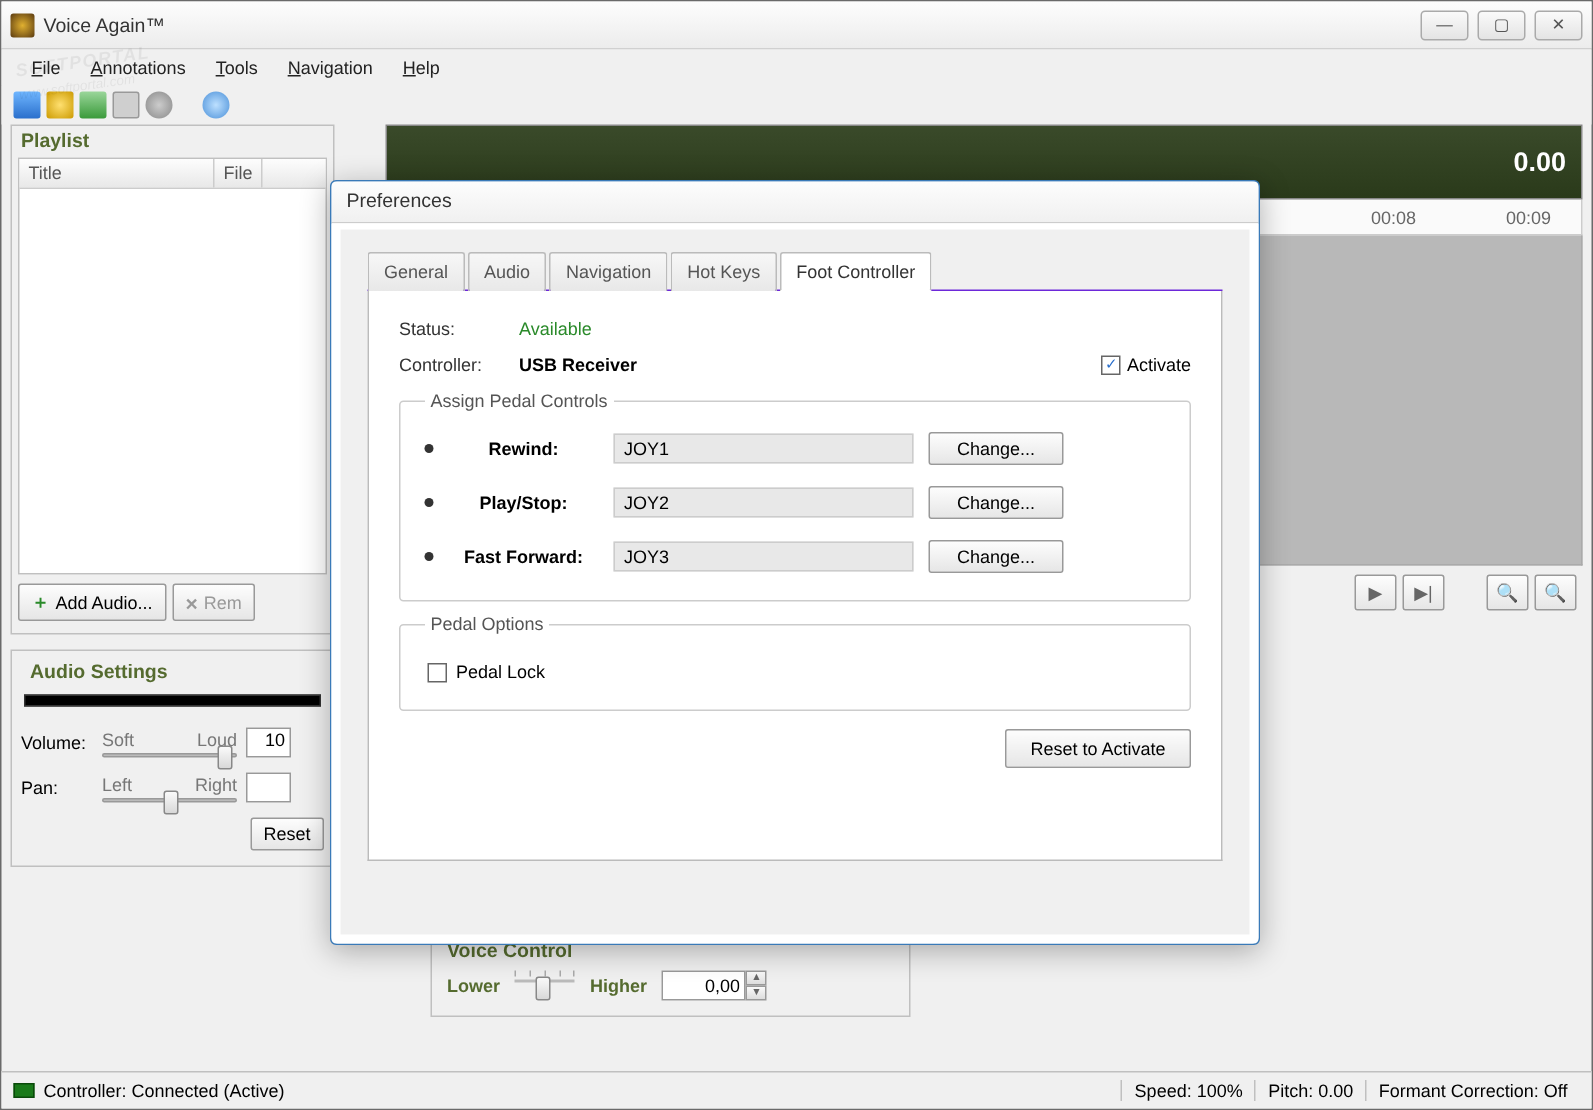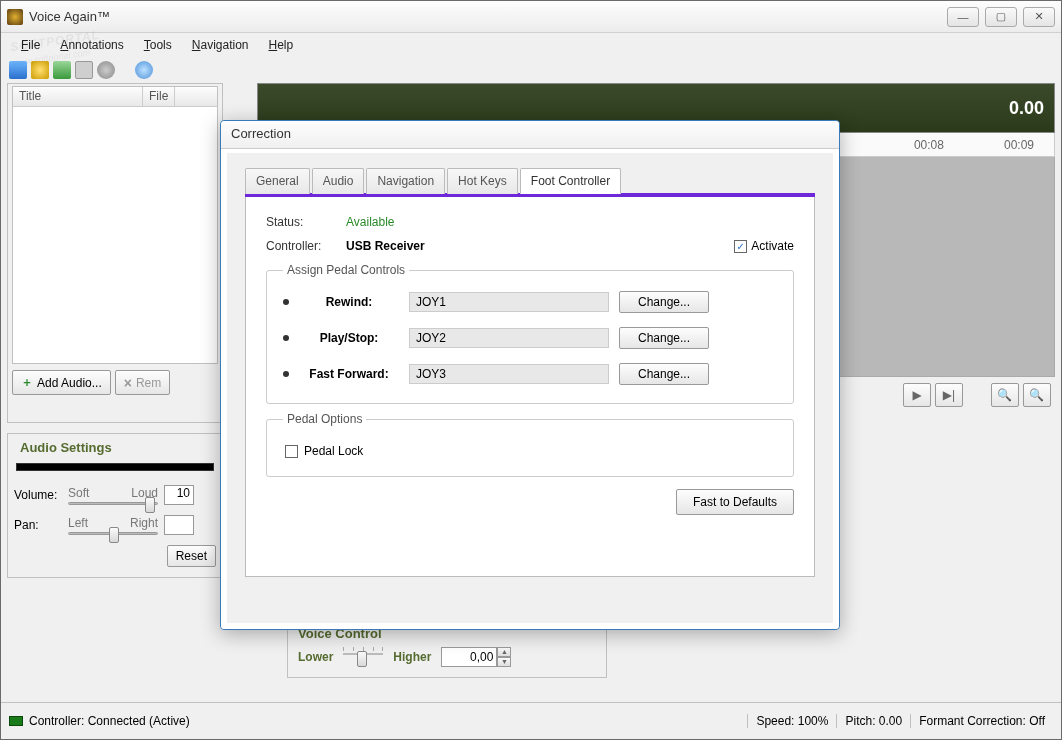--- a/index.html
+++ b/index.html
@@ -72,30 +72,30 @@
 .mini-slider .tick-row { display:flex; justify-content:space-between; height:4px; }
 .mini-slider .tick-row span { width:1px; height:4px; background:#aaa; display:block; }
 .mini-slider .track { height:2px; background:#bbb; margin-top:2px; }
 .mini-slider .thumb { position:absolute; left:14px; top:4px; width:10px; height:16px; background:linear-gradient(#fafafa,#d8d8d8); border:1px solid #888; border-radius:2px; }
 .spinner { display:flex; align-items:center; }
 .spinner input { width: 56px; height: 20px; border:1px solid #999; text-align:right; padding-right:3px; }
 .spinner .arrows { display:flex; flex-direction:column; width:14px; }
 .spinner .arrows span { height:10px; border:1px solid #999; background:linear-gradient(#fafafa,#ddd); font-size:7px; text-align:center; line-height:8px; color:#666; }
 
 
-.status-bar { position: absolute; bottom: 0; left: 0; right: 0; height: 37px; border-top: 1px solid #c0c0c0; background: #f0f0f0; display: flex; align-items: center; padding: 0 8px; }
+.status-bar { position: absolute; bottom: 0; left: 0; right: 0; height: 25px; border-top: 1px solid #c0c0c0; background: #f0f0f0; display: flex; align-items: center; padding: 0 8px; }
 .status-led { width: 14px; height: 10px; background: #1a7a1a; border: 1px solid #0a4a0a; margin-right: 6px; }
 .status-bar .seg { padding: 0 8px; border-left: 1px solid #c0c0c0; }
 .status-bar .spacer { flex: 1; }
 
 
 .dialog { position: absolute; top: 120px; left: 220px; width: 620px; height: 510px; background: #fff; border: 1px solid #3a7ab8; border-radius: 4px; box-shadow: 0 4px 20px rgba(0,0,0,0.3); }
 .dialog-titlebar { height: 28px; background: linear-gradient(#fdfdfd,#f0f0f0); border-bottom: 1px solid #ccc; border-radius: 4px 4px 0 0; padding: 5px 10px; color: #333; font-size: 13px; }
 .dialog-body { padding: 14px 18px; background: #f0f0f0; border: 6px solid #fff; border-top: 4px solid #fff; height: calc(100% - 28px); border-radius: 0 0 4px 4px; }
-.tab-strip { display: flex; border-bottom: 4px solid #6d28d9; }
+.tab-strip { display: flex; border-bottom: 1px solid #6d28d9; }
 .tab { padding: 5px 10px; border: 1px solid #bbb; border-bottom: none; background: linear-gradient(#f7f7f7,#e8e8e8); margin-right: 2px; color: #555; position: relative; top: 1px; border-radius: 2px 2px 0 0; }
 .tab.active { background: #fff; color: #333; border-bottom: 1px solid #fff; }
 .tab-content { background: #fff; border: 1px solid #bbb; border-top: none; padding: 18px 20px; height: 380px; }
 .ctrl-row { display: flex; align-items: center; margin-bottom: 10px; }
 .ctrl-row .lbl { width: 80px; color: #333; }
 .ctrl-row .val-bold { font-weight: bold; }
 .ctrl-row .val-green { color: #2a8a2a; }
 .activate-block { margin-left: auto; display: flex; align-items: center; gap: 4px; }
 .checkbox { width: 13px; height: 13px; border: 1px solid #666; background: #fff; display: inline-flex; align-items: center; justify-content: center; font-size: 10px; color: #2a6fcc; }
 fieldset { border: 1px solid #ccc; border-radius: 3px; padding: 14px 16px; margin-top: 8px; }
@@ -140,20 +140,21 @@
     <div class="tool-icon save"></div>
     <div class="tool-icon copy"></div>
     <div class="tool-icon gear"></div>
     <div style="width:12px"></div>
     <div class="tool-icon help"></div>
   </div>
 
   <div class="main-area">
 
     <div class="playlist-panel">
+      <div class="panel-title">Playlist</div>
       <div class="playlist-grid">
         <div class="playlist-header">
           <div class="col-title">Title</div>
           <div>File</div>
         </div>
       </div>
       <div class="playlist-buttons">
         <div class="btn">
             <span class="plus-ico">＋</span>
             <span>Add Audio...</span>
@@ -251,21 +252,21 @@
     <div class="seg">Formant Correction: Off</div>
   </div>
 </div>
 
 <div class="watermark">
   <span>SOFTPORTAL</span>
   <span class="sub">www.softportal.com</span>
 </div>
 
 <div class="dialog">
-  <div class="dialog-titlebar">Correction</div>
+  <div class="dialog-titlebar">Preferences</div>
   <div class="dialog-body">
     <div class="tab-strip">
       <div class="tab">General</div>
       <div class="tab">Audio</div>
       <div class="tab">Navigation</div>
       <div class="tab">Hot Keys</div>
       <div class="tab active">Foot Controller</div>
     </div>
     <div class="tab-content">
       <div class="ctrl-row">
@@ -305,17 +306,17 @@
 
       <fieldset>
         <legend>Pedal Options</legend>
         <div style="display:flex;align-items:center;gap:6px;padding:4px 2px">
           <div class="checkbox"></div>
           <span>Pedal Lock</span>
         </div>
       </fieldset>
 
       <div class="reset-defaults">
-        <div class="btn">Fast to Defaults</div>
+        <div class="btn">Reset to Activate</div>
       </div>
     </div>
   </div>
 </div>
 
 </body></html>

